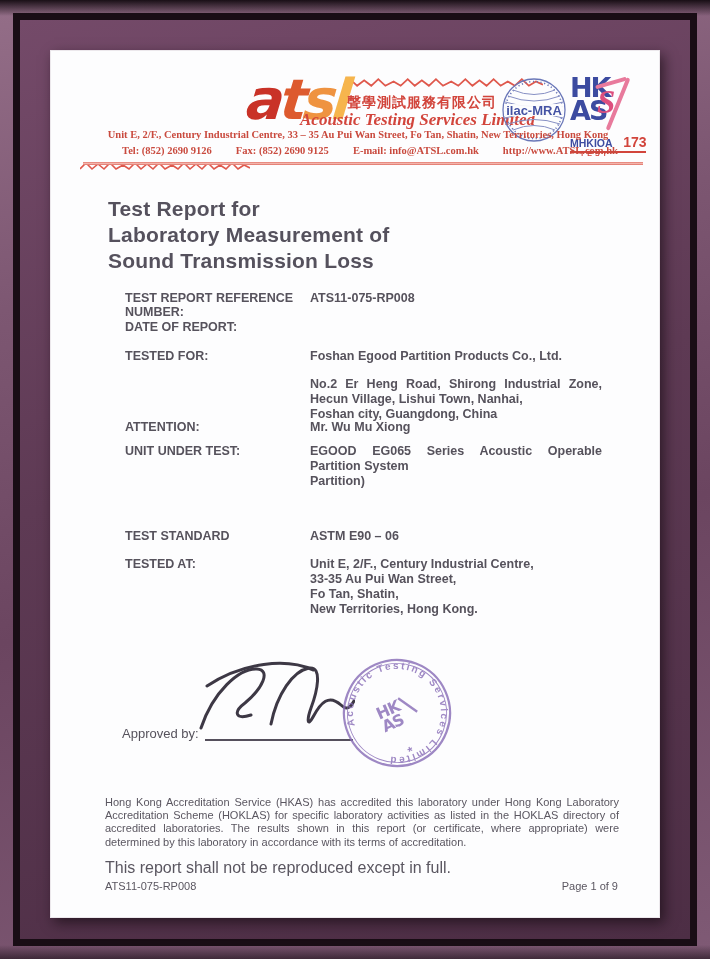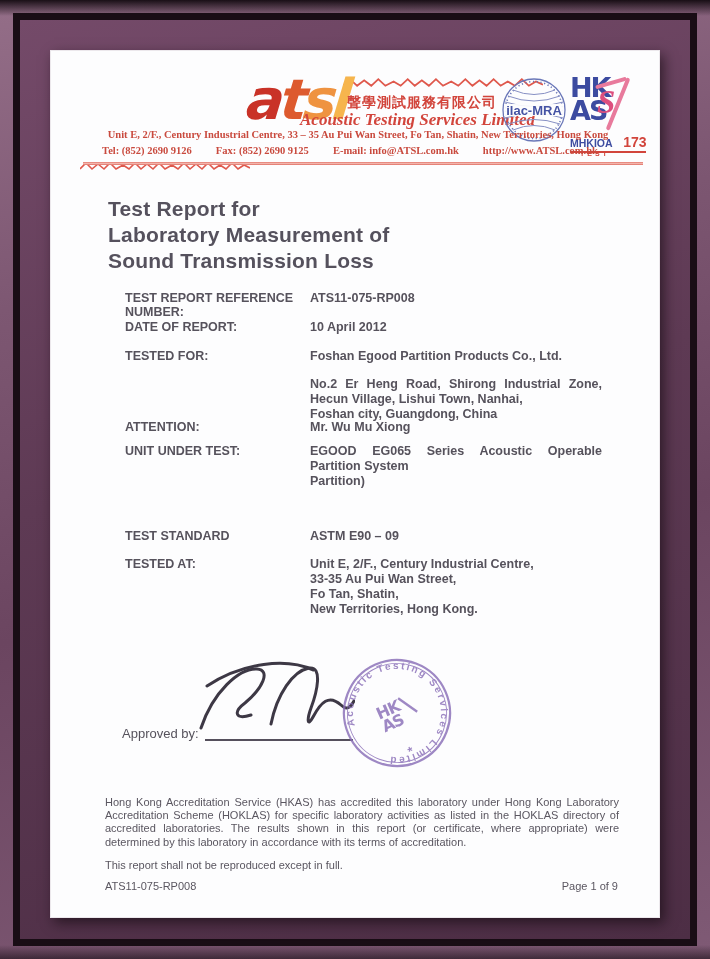--- a/index.html
+++ b/index.html
@@ -43,41 +43,41 @@
     background:#e87a9c;transform:rotate(22deg);border-radius:2px;}
   .hkas-slash-top{position:absolute;left:25px;top:5px;width:32px;height:4px;
     background:#e87a9c;transform:rotate(-16deg);border-radius:2px;}
   .hoklas-line{position:absolute;left:0;top:58px;font-size:10.5px;font-weight:bold;
     color:#3c4ba0;border-bottom:2px solid #d2453c;padding-bottom:1px;white-space:nowrap;}
   .hoklas-line .num{color:#d2453c;font-size:14px;margin-left:8px;}
   .hkas-test{position:absolute;left:10px;top:74px;font-size:7px;font-weight:bold;
     color:#d2453c;letter-spacing:3px;}
   .addr1{left:28px;top:79px;width:560px;text-align:center;
     font-family:"Liberation Serif",serif;font-weight:bold;font-size:10.5px;color:#c94a3e;}
-  .contact-row{left:20px;top:95px;width:560px;display:flex;justify-content:center;gap:24px;
+  .contact-row{left:40px;top:95px;width:560px;display:flex;justify-content:center;gap:24px;
     font-family:"Liberation Serif",serif;font-weight:bold;font-size:10.5px;color:#c94a3e;}
   .red-rule{left:33px;top:112px;width:560px;height:3px;
     background:linear-gradient(180deg,#e2776c 0%,#f3b4ac 50%,#dd6a5f 100%);}
   
   .report-title{left:58px;top:146px;font-size:21px;line-height:26px;font-weight:bold;
     color:#55515d;letter-spacing:.2px;}
   
   .f-label{left:75px;width:185px;font-size:12.5px;font-weight:bold;color:#56525c;}
   .f-value{left:260px;width:292px;font-size:12.5px;font-weight:bold;color:#56525c;line-height:15px;}
   .just{text-align:justify;text-align-last:justify;}
   
   .approved-label{left:72px;top:676px;font-size:13px;color:#56525c;}
   .signature{left:145px;top:608px;}
   .sig-line{left:155px;top:689px;width:148px;height:1.6px;background:#55505c;}
   .approver{left:155px;top:693px;font-size:12.8px;line-height:14.6px;color:#56525c;}
   .stamp{left:290px;top:606px;opacity:.82;transform:rotate(-24deg);}
   
   .accred-para{left:55px;top:746px;width:514px;font-size:11px;line-height:13.2px;
     text-align:justify;color:#5a5660;}
-  .repro-note{left:55px;top:809px;font-size:11px;color:#5a5660;}
+  .repro-note{left:55px;top:809px;font-size:16px;color:#5a5660;}
   .ref-row{left:55px;top:830px;width:513px;display:flex;justify-content:space-between;
     font-size:11px;color:#5a5660;}
 </style>
 </head>
 <body>
 
 <div class="frame-outer">
   <div class="frame-groove"></div>
   <div class="frame-inner"></div>
 </div>
@@ -138,21 +138,20 @@
   <div class="abs report-title">
     <div>Test Report for</div>
     <div>Laboratory Measurement of</div>
     <div>Sound Transmission Loss</div>
   </div>
 
   <div class="abs f-label" style="top:241px">TEST REPORT REFERENCE NUMBER:</div>
   <div class="abs f-value" style="top:241px">ATS11-075-RP008</div>
 
   <div class="abs f-label" style="top:270px">DATE OF REPORT:</div>
-  <div class="abs f-value" style="top:270px">10 April 2012</div>
 
   <div class="abs f-label" style="top:299px">TESTED FOR:</div>
   <div class="abs f-value" style="top:299px">Foshan Egood Partition Products Co., Ltd.</div>
 
   <div class="abs f-value" style="top:327px">
     <div class="just">No.2 Er Heng Road, Shirong Industrial Zone,</div>
     <div>Hecun Village, Lishui Town, Nanhai,</div>
     <div>Foshan city, Guangdong, China</div>
   </div>
 
@@ -160,21 +159,21 @@
   <div class="abs f-value" style="top:370px">Mr. Wu Mu Xiong</div>
 
   <div class="abs f-label" style="top:394px">UNIT UNDER TEST:</div>
   <div class="abs f-value" style="top:394px">
     <div class="just">EGOOD EG065 Series Acoustic Operable</div>
     <div>Partition System</div>
     <div>Partition)</div>
   </div>
 
   <div class="abs f-label" style="top:479px">TEST STANDARD</div>
-  <div class="abs f-value" style="top:479px">ASTM E90 – 09</div>
+  <div class="abs f-value" style="top:479px">ASTM E90 – 06</div>
 
   <div class="abs f-label" style="top:507px">TESTED AT:</div>
   <div class="abs f-value" style="top:507px">
     <div>Unit E, 2/F., Century Industrial Centre,</div>
     <div>33-35 Au Pui Wan Street,</div>
     <div>Fo Tan, Shatin,</div>
     <div>New Territories, Hong Kong.</div>
   </div>
 
   <div class="abs approved-label">Approved by:</div>

